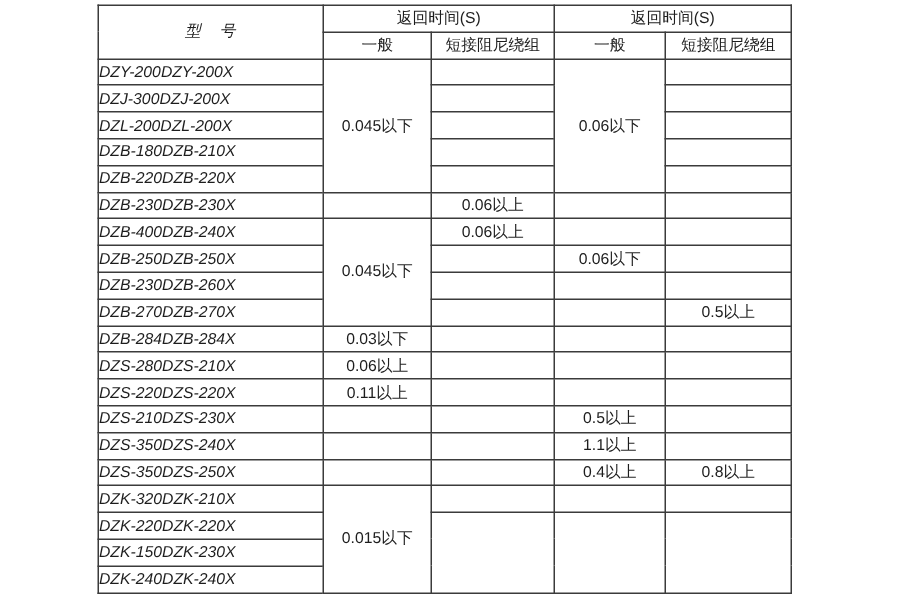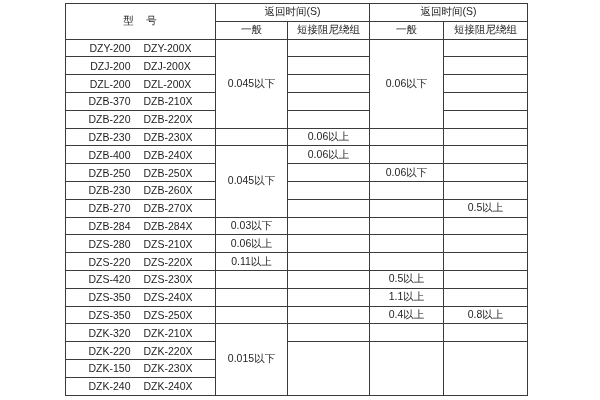--- a/index.html
+++ b/index.html
@@ -15,23 +15,23 @@
   th,td{
     border:1px solid #3b3b3b;
     padding:0;margin:0;
     height:16.8px;
     text-align:center;vertical-align:middle;
     font-weight:normal;
     white-space:nowrap;overflow:hidden;
     background:#ffffff;
   }
   th{font-size:10.5px;}
-  .model-pair{display:flex;justify-content:center;align-items:center;gap:13px;}
+  .model-pair{display:flex;align-items:center;font-style:italic;}
   .model-pair span{display:inline-block;}
-  .hdr-model{letter-spacing:1px;}
+  .hdr-model{letter-spacing:1px;font-style:italic;}
 </style>
 </head>
 <body>
 
 <div class="table-wrap">
 <table>
   <colgroup>
     <col style="width:150px">
     <col style="width:72px">
     <col style="width:82px">
@@ -61,21 +61,21 @@
           </td>
     <td rowspan="5">0.045以下</td>
     <td></td>
     <td rowspan="5">0.06以下</td>
     <td></td>
   </tr>
 
   <tr>
     <td>
             <div class="model-pair">
-              <span>DZJ-200</span>
+              <span>DZJ-300</span>
               <span>DZJ-200X</span>
             </div>
           </td>
     <td></td>
     <td></td>
   </tr>
 
   <tr>
     <td>
             <div class="model-pair">
@@ -83,21 +83,21 @@
               <span>DZL-200X</span>
             </div>
           </td>
     <td></td>
     <td></td>
   </tr>
 
   <tr>
     <td>
             <div class="model-pair">
-              <span>DZB-370</span>
+              <span>DZB-180</span>
               <span>DZB-210X</span>
             </div>
           </td>
     <td></td>
     <td></td>
   </tr>
 
   <tr>
     <td>
             <div class="model-pair">
@@ -206,21 +206,21 @@
           </td>
     <td>0.11以上</td>
     <td></td>
     <td></td>
     <td></td>
   </tr>
 
   <tr>
     <td>
             <div class="model-pair">
-              <span>DZS-420</span>
+              <span>DZS-210</span>
               <span>DZS-230X</span>
             </div>
           </td>
     <td></td>
     <td></td>
     <td>0.5以上</td>
     <td></td>
   </tr>
 
   <tr>

